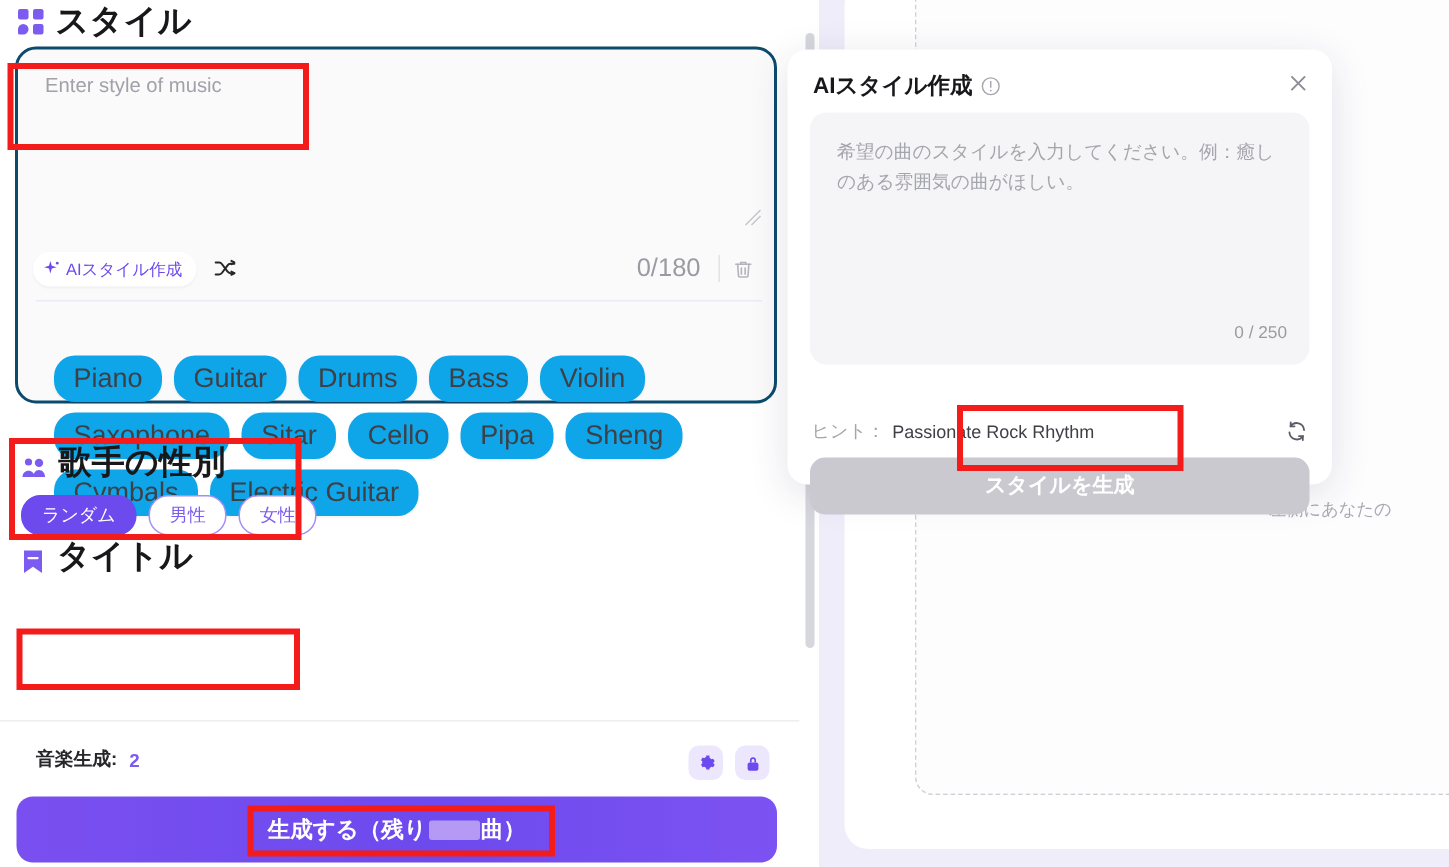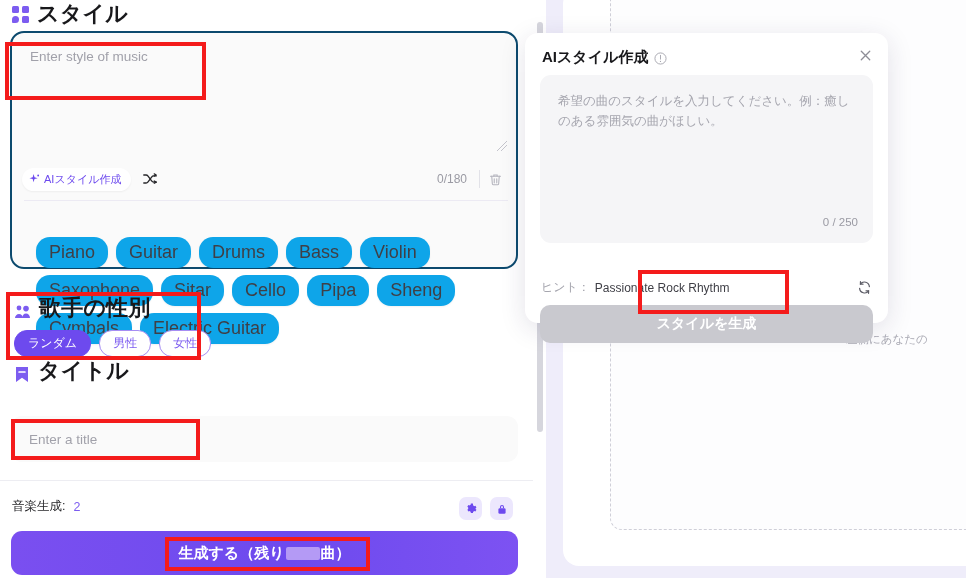--- a/index.html
+++ b/index.html
@@ -63,21 +63,21 @@
     cursor: pointer;
   }
   .spark { width: 11px; height: 11px; flex:0 0 auto; }
   .shuffle-btn {
     margin-left: 10px; width: 18px; height: 18px; color: #27272a; cursor: pointer;
     display: flex; align-items: center; justify-content: center;
   }
   .toolbar-right {
     margin-left: auto; display: flex; align-items: center; gap: 0;
   }
-  .char-count { font-size: 12px; color: #9a9aa3; padding-right: 12px; }
+  .char-count { font-size: 17px; color: #9a9aa3; padding-right: 12px; }
   .divider-v { width: 1px; height: 18px; background: #e2e2e8; }
   .trash-btn { width: 30px; height: 24px; display:flex; align-items:center; justify-content:center;
      color: #b4b4bd; cursor: pointer; }
 
   .style-sep { position: absolute; left: 12px; top: 167px; width: 484px; height: 1px; background: #eceaf3; }
 
   .tabs-row {
     position: absolute; left: 14px; top: 176px; width: 484px;
     display: flex; align-items: center;
   }
@@ -108,21 +108,21 @@
   .title-input {
     position: absolute; left: 11px; top: 416px; width: 507px; height: 46px;
     background: #fafafa; border: none; outline: none; border-radius: 11px;
     padding: 0 18px; font-size: 13.5px; color: #3f3f46;
     font-family: "Liberation Sans", sans-serif;
   }
   .title-input::placeholder { color: #a1a1aa; }
 
   .bottom-sep { position: absolute; left: 0; top: 480px; width: 533px; height: 1px; background: #ededf2; }
 
-  .credit-row { position: absolute; left: 12px; top: 498px; display: flex; align-items: center; gap: 8px; }
+  .credit-row { position: absolute; left: 24px; top: 498px; display: flex; align-items: center; gap: 8px; font-weight: bold; }
   .credit-label { font-size: 12.5px; color: #27272a; }
   .credit-value { font-size: 12.5px; color: #7c5cf0; }
 
   .icon-btns { position: absolute; right: 20px; top: 497px; display: flex; gap: 8px; }
   .sq-btn {
     width: 23px; height: 23px; border-radius: 7px; background: #ece7fd;
     display: flex; align-items: center; justify-content: center; color: #6d4aee; cursor: pointer;
   }
 
   .generate-btn {
@@ -305,21 +305,20 @@
 
     <div class="section-head title-header">
       <span class="icon-title">
         <svg viewBox="0 0 16 17" width="16" height="17" fill="#7c5cf0">
           <path d="M2 1h12v15l-6-4.2L2 16z"></path>
           <rect x="4.3" y="5.3" width="7.4" height="1.5" rx=".6" fill="#ffffff"></rect>
         </svg>
       </span>
       <span class="ttl">タイトル</span>
     </div>
-    <input class="title-input" type="text" placeholder="Enter a title" style="">
 
     <div class="bottom-sep"></div>
 
     <div class="credit-row">
       <span class="credit-label">音楽生成:</span>
       <span class="credit-value">2</span>
     </div>
 
     <div class="icon-btns">
       <span class="sq-btn">

